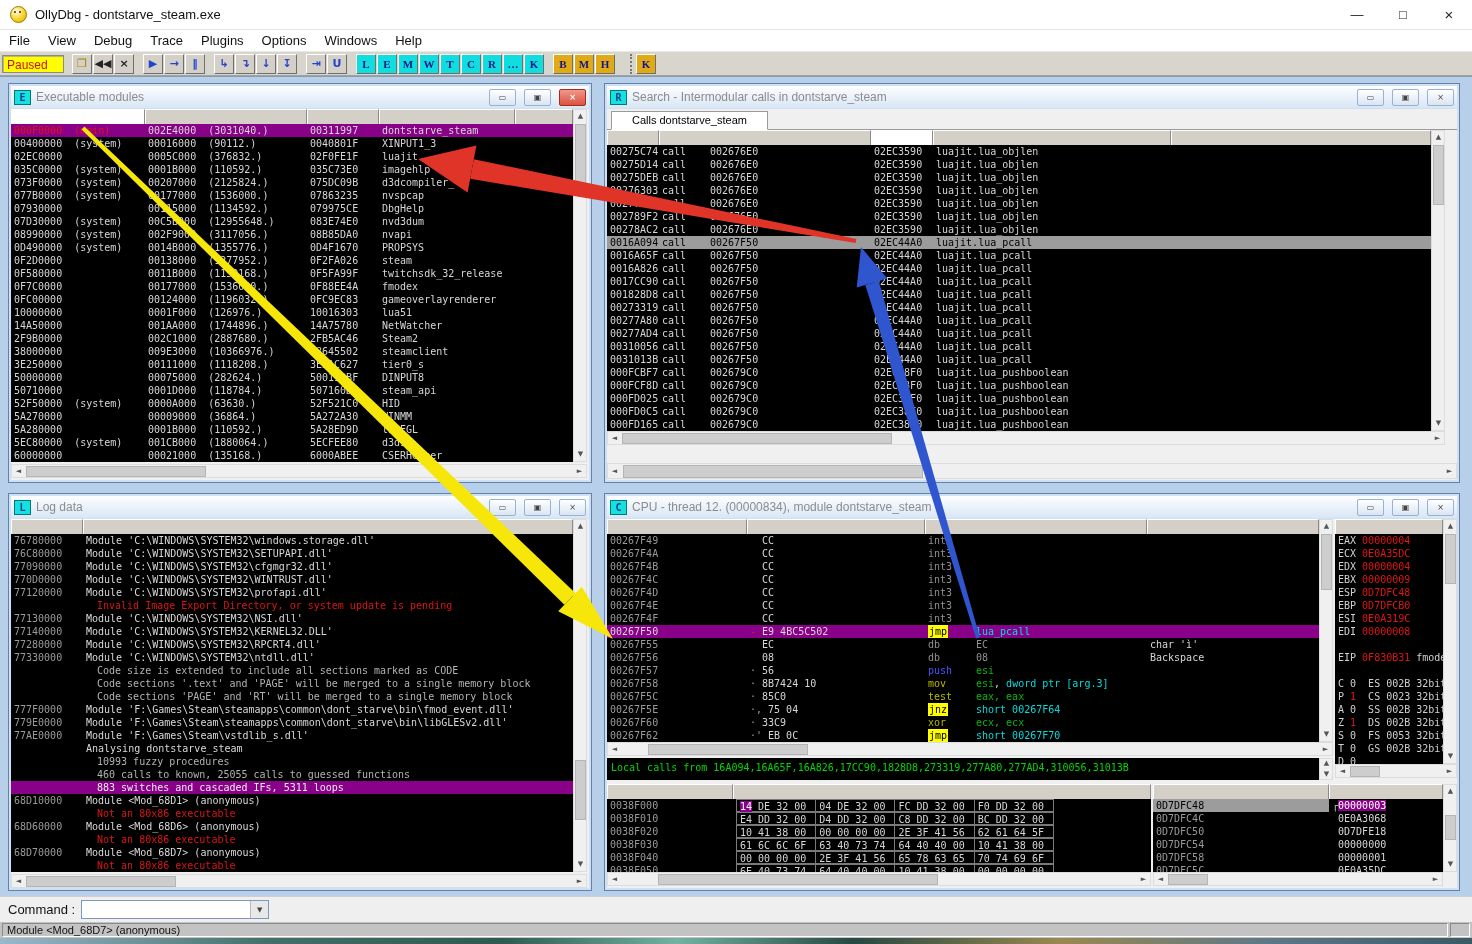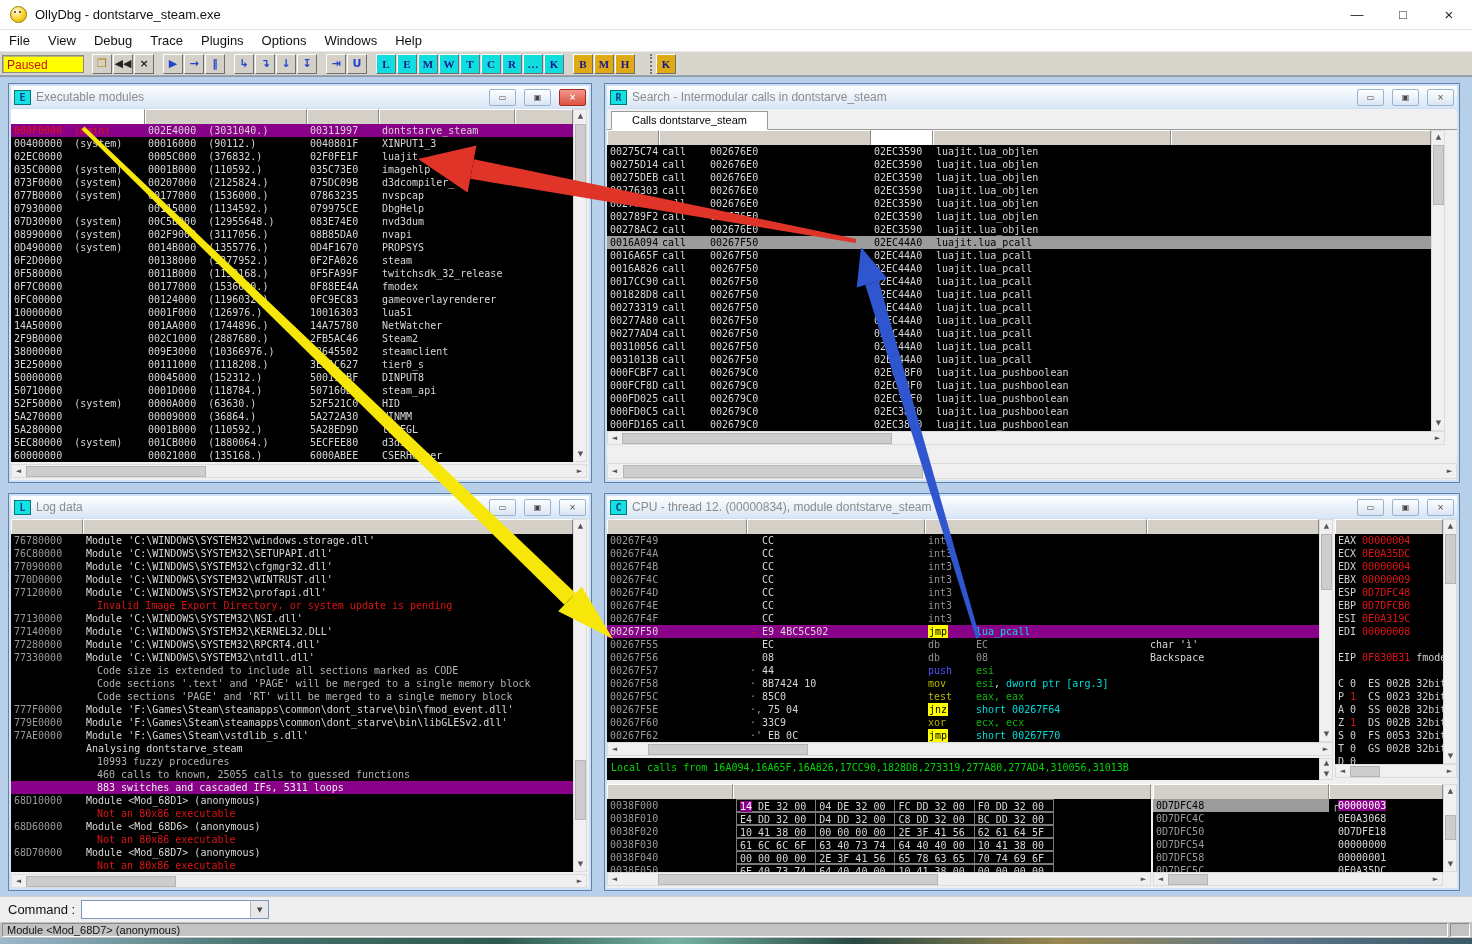--- a/index.html
+++ b/index.html
@@ -9,21 +9,21 @@
   
   .titlebar{position:absolute;left:0;top:0;width:1472px;height:30px;background:#fff;display:flex;align-items:center;border-bottom:1px solid #e4e4e4;box-sizing:border-box;}
   .app-icon{width:15px;height:15px;border-radius:50%;background:radial-gradient(circle at 35% 30%,#fffbe0,#f7cf1d 60%,#d9a50a);border:1px solid #9a7b00;margin:0 8px 0 10px;position:relative;}
   .app-icon:after{content:"";position:absolute;left:3px;top:4px;width:2px;height:2px;background:#333;border-radius:50%;box-shadow:5px 0 0 #333;}
   .title-text{font-size:13px;color:#111;}
   .win-controls{margin-left:auto;display:flex;height:100%;}
   .wc{width:46px;height:100%;display:flex;align-items:center;justify-content:center;color:#222;font-size:13px;}
   .menubar{position:absolute;left:0;top:30px;width:1472px;height:22px;background:#fff;display:flex;align-items:center;box-sizing:border-box;border-bottom:1px solid #e9e9e9;}
   .menu-item{padding:0 9px;font-size:13px;color:#111;}
   .toolbar{position:absolute;left:0;top:52px;width:1472px;height:24px;background:#d8d5cd;display:flex;align-items:center;border-bottom:1px solid #9aa4ae;box-sizing:border-box;}
-  .paused-box{width:82px;height:18px;margin-left:2px;background:#ffff00;color:#d01010;font-size:12px;line-height:18px;padding-left:4px;border:1px solid #8a8a8a;box-shadow:inset 1px 1px 0 #bdb76b;box-sizing:border-box;}
+  .paused-box{width:62px;height:18px;margin-left:2px;background:#ffff00;color:#d01010;font-size:12px;line-height:18px;padding-left:4px;border:1px solid #8a8a8a;box-shadow:inset 1px 1px 0 #bdb76b;box-sizing:border-box;}
   .tgroup{display:flex;margin-left:8px;}
   .tbtn{width:20px;height:20px;margin-right:1px;display:flex;align-items:center;justify-content:center;
         background:#d4d0c8;border:1px solid;border-color:#fff #6f6f6f #6f6f6f #fff;box-sizing:border-box;
         font-size:11px;font-weight:bold;font-family:"Liberation Serif",serif;}
   .tbtn.cyan{background:#10dede;color:#15158a;}
   .tbtn.gold{background:#e0a916;color:#15158a;}
   .tbtn.sym{font-family:"DejaVu Sans",sans-serif;font-size:11px;}
   .tgroup.k-last{margin-left:14px;border-left:2px dotted #777;padding-left:4px;}
   
   .mdi{position:absolute;left:0;top:76px;width:1472px;height:820px;background:#b7cfe9;border-top:1px solid #8d9aa8;box-sizing:border-box;}
@@ -179,21 +179,21 @@
           <div class="trow mod-grid t"><div class="ct">0D490000  (system)</div><div class="ct">0014B000  (1355776.)</div><div class="ct">0D4F1670</div><div class="ct">PROPSYS</div><div class="ct"></div></div>
           <div class="trow mod-grid t"><div class="ct">0F2D0000</div><div class="ct">00138000  (1277952.)</div><div class="ct">0F2FA026</div><div class="ct">steam</div><div class="ct"></div></div>
           <div class="trow mod-grid t"><div class="ct">0F580000</div><div class="ct">0011B000  (1159168.)</div><div class="ct">0F5FA99F</div><div class="ct">twitchsdk_32_release</div><div class="ct"></div></div>
           <div class="trow mod-grid t"><div class="ct">0F7C0000</div><div class="ct">00177000  (1536000.)</div><div class="ct">0F88EE4A</div><div class="ct">fmodex</div><div class="ct"></div></div>
           <div class="trow mod-grid t"><div class="ct">0FC00000</div><div class="ct">00124000  (1196032.)</div><div class="ct">0FC9EC83</div><div class="ct">gameoverlayrenderer</div><div class="ct"></div></div>
           <div class="trow mod-grid t"><div class="ct">10000000</div><div class="ct">0001F000  (126976.)</div><div class="ct">10016303</div><div class="ct">lua51</div><div class="ct"></div></div>
           <div class="trow mod-grid t"><div class="ct">14A50000</div><div class="ct">001AA000  (1744896.)</div><div class="ct">14A75780</div><div class="ct">NetWatcher</div><div class="ct"></div></div>
           <div class="trow mod-grid t"><div class="ct">2F9B0000</div><div class="ct">002C1000  (2887680.)</div><div class="ct">2FB5AC46</div><div class="ct">Steam2</div><div class="ct"></div></div>
           <div class="trow mod-grid t"><div class="ct">38000000</div><div class="ct">009E3000  (10366976.)</div><div class="ct">38645502</div><div class="ct">steamclient</div><div class="ct"></div></div>
           <div class="trow mod-grid t"><div class="ct">3E250000</div><div class="ct">00111000  (1118208.)</div><div class="ct">3E2AC627</div><div class="ct">tier0_s</div><div class="ct"></div></div>
-          <div class="trow mod-grid t"><div class="ct">50000000</div><div class="ct">00045000  (152312.)</div><div class="ct">500190BF</div><div class="ct">DINPUT8</div><div class="ct"></div></div>
+          <div class="trow mod-grid t"><div class="ct">50000000</div><div class="ct">00075000  (282624.)</div><div class="ct">500190BF</div><div class="ct">DINPUT8</div><div class="ct"></div></div>
           <div class="trow mod-grid t"><div class="ct">50710000</div><div class="ct">0001D000  (118784.)</div><div class="ct">507160D7</div><div class="ct">steam_api</div><div class="ct"></div></div>
           <div class="trow mod-grid t"><div class="ct">52F50000  (system)</div><div class="ct">0000A000  (63630.)</div><div class="ct">52F521C0</div><div class="ct">HID</div><div class="ct"></div></div>
           <div class="trow mod-grid t"><div class="ct">5A270000</div><div class="ct">00009000  (36864.)</div><div class="ct">5A272A30</div><div class="ct">WINMM</div><div class="ct"></div></div>
           <div class="trow mod-grid t"><div class="ct">5A280000</div><div class="ct">0001B000  (110592.)</div><div class="ct">5A28ED9D</div><div class="ct">libEGL</div><div class="ct"></div></div>
           <div class="trow mod-grid t"><div class="ct">5EC80000  (system)</div><div class="ct">001CB000  (1880064.)</div><div class="ct">5ECFEE80</div><div class="ct">d3d9</div><div class="ct"></div></div>
           <div class="trow mod-grid t"><div class="ct">60000000</div><div class="ct">00021000  (135168.)</div><div class="ct">6000ABEE</div><div class="ct">CSERHelper</div><div class="ct"></div></div>
         </div>
       <div class="sbv" style="left:562px;top:0;width:14px;height:353px;">
         <span class="arr" style="top:0;">▲</span>
           <span class="arr" style="bottom:0;">▼</span>
@@ -342,21 +342,21 @@
           <div class="trow dis-grid t"><div class="dim">00267F49</div><div class="ct"><span>  </span><span class="white">CC</span></div><div class="ct"><span class="mn"><span class="mgray">int3</span></span></div><div class="white"></div></div>
           <div class="trow dis-grid t"><div class="dim">00267F4A</div><div class="ct"><span>  </span><span class="white">CC</span></div><div class="ct"><span class="mn"><span class="mgray">int3</span></span></div><div class="white"></div></div>
           <div class="trow dis-grid t"><div class="dim">00267F4B</div><div class="ct"><span>  </span><span class="white">CC</span></div><div class="ct"><span class="mn"><span class="mgray">int3</span></span></div><div class="white"></div></div>
           <div class="trow dis-grid t"><div class="dim">00267F4C</div><div class="ct"><span>  </span><span class="white">CC</span></div><div class="ct"><span class="mn"><span class="mgray">int3</span></span></div><div class="white"></div></div>
           <div class="trow dis-grid t"><div class="dim">00267F4D</div><div class="ct"><span>  </span><span class="white">CC</span></div><div class="ct"><span class="mn"><span class="mgray">int3</span></span></div><div class="white"></div></div>
           <div class="trow dis-grid t"><div class="dim">00267F4E</div><div class="ct"><span>  </span><span class="white">CC</span></div><div class="ct"><span class="mn"><span class="mgray">int3</span></span></div><div class="white"></div></div>
           <div class="trow dis-grid t"><div class="dim">00267F4F</div><div class="ct"><span>  </span><span class="white">CC</span></div><div class="ct"><span class="mn"><span class="mgray">int3</span></span></div><div class="white"></div></div>
           <div class="trow dis-grid t sel-purple"><div class="white">00267F50</div><div class="ct"><span class="redtx">- </span><span class="white">E9 4BC5C502</span></div><div class="ct"><span class="mn"><span class="chip">jmp</span></span><span class="cyan">lua_pcall</span></div><div class="white"></div></div>
           <div class="trow dis-grid t"><div class="dim">00267F55</div><div class="ct"><span>  </span><span class="white">EC</span></div><div class="ct"><span class="mn"><span class="mgray">db</span></span><span class="gray">EC</span></div><div class="white">char 'ì'</div></div>
           <div class="trow dis-grid t"><div class="dim">00267F56</div><div class="ct"><span>  </span><span class="white">08</span></div><div class="ct"><span class="mn"><span class="mgray">db</span></span><span class="gray">08</span></div><div class="white">Backspace</div></div>
-          <div class="trow dis-grid t"><div class="dim">00267F57</div><div class="ct"><span class="dim">· </span><span class="white">44</span></div><div class="ct"><span class="mn"><span class="mblue">push</span></span><span class="green">esi</span></div><div class="white"></div></div>
+          <div class="trow dis-grid t"><div class="dim">00267F57</div><div class="ct"><span class="dim">· </span><span class="white">56</span></div><div class="ct"><span class="mn"><span class="mblue">push</span></span><span class="green">esi</span></div><div class="white"></div></div>
           <div class="trow dis-grid t"><div class="dim">00267F58</div><div class="ct"><span class="dim">· </span><span class="white">8B7424 10</span></div><div class="ct"><span class="mn"><span class="myel">mov</span></span><span class="green">esi</span><span class="white">, </span><span class="cyan">dword ptr [arg.3]</span></div><div class="white"></div></div>
           <div class="trow dis-grid t"><div class="dim">00267F5C</div><div class="ct"><span class="dim">· </span><span class="white">85C0</span></div><div class="ct"><span class="mn"><span class="myel">test</span></span><span class="green">eax, eax</span></div><div class="white"></div></div>
           <div class="trow dis-grid t"><div class="dim">00267F5E</div><div class="ct"><span class="dim">·, </span><span class="white">75 04</span></div><div class="ct"><span class="mn"><span class="chip">jnz</span></span><span class="cyan">short 00267F64</span></div><div class="white"></div></div>
           <div class="trow dis-grid t"><div class="dim">00267F60</div><div class="ct"><span class="dim">· </span><span class="white">33C9</span></div><div class="ct"><span class="mn"><span class="myel">xor</span></span><span class="green">ecx, ecx</span></div><div class="white"></div></div>
           <div class="trow dis-grid t"><div class="dim">00267F62</div><div class="ct"><span class="dim">·' </span><span class="white">EB 0C</span></div><div class="ct"><span class="mn"><span class="chip">jmp</span></span><span class="cyan">short 00267F70</span></div><div class="white"></div></div>
         </div>
       <div class="sbv" style="left:712px;top:0;width:14px;height:223px;">
         <span class="arr" style="top:0;">▲</span>
           <span class="arr" style="bottom:0;">▼</span>
         <span class="thumb" style="left:1px;top:14px;width:11px;height:56px;"></span>

